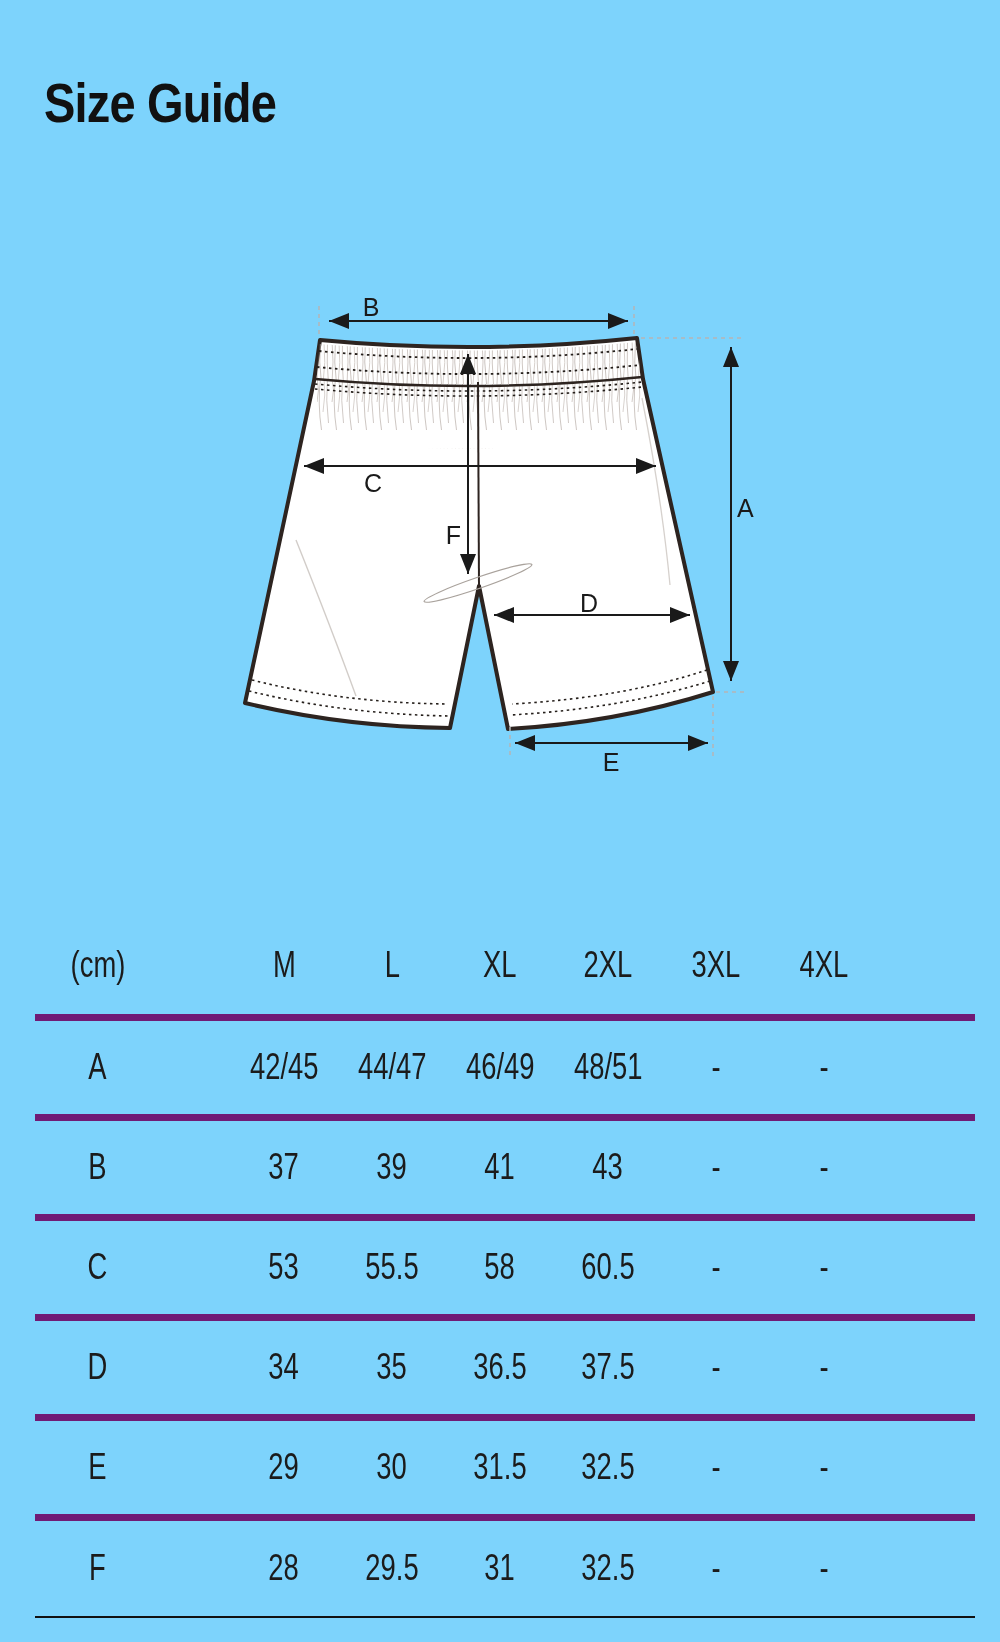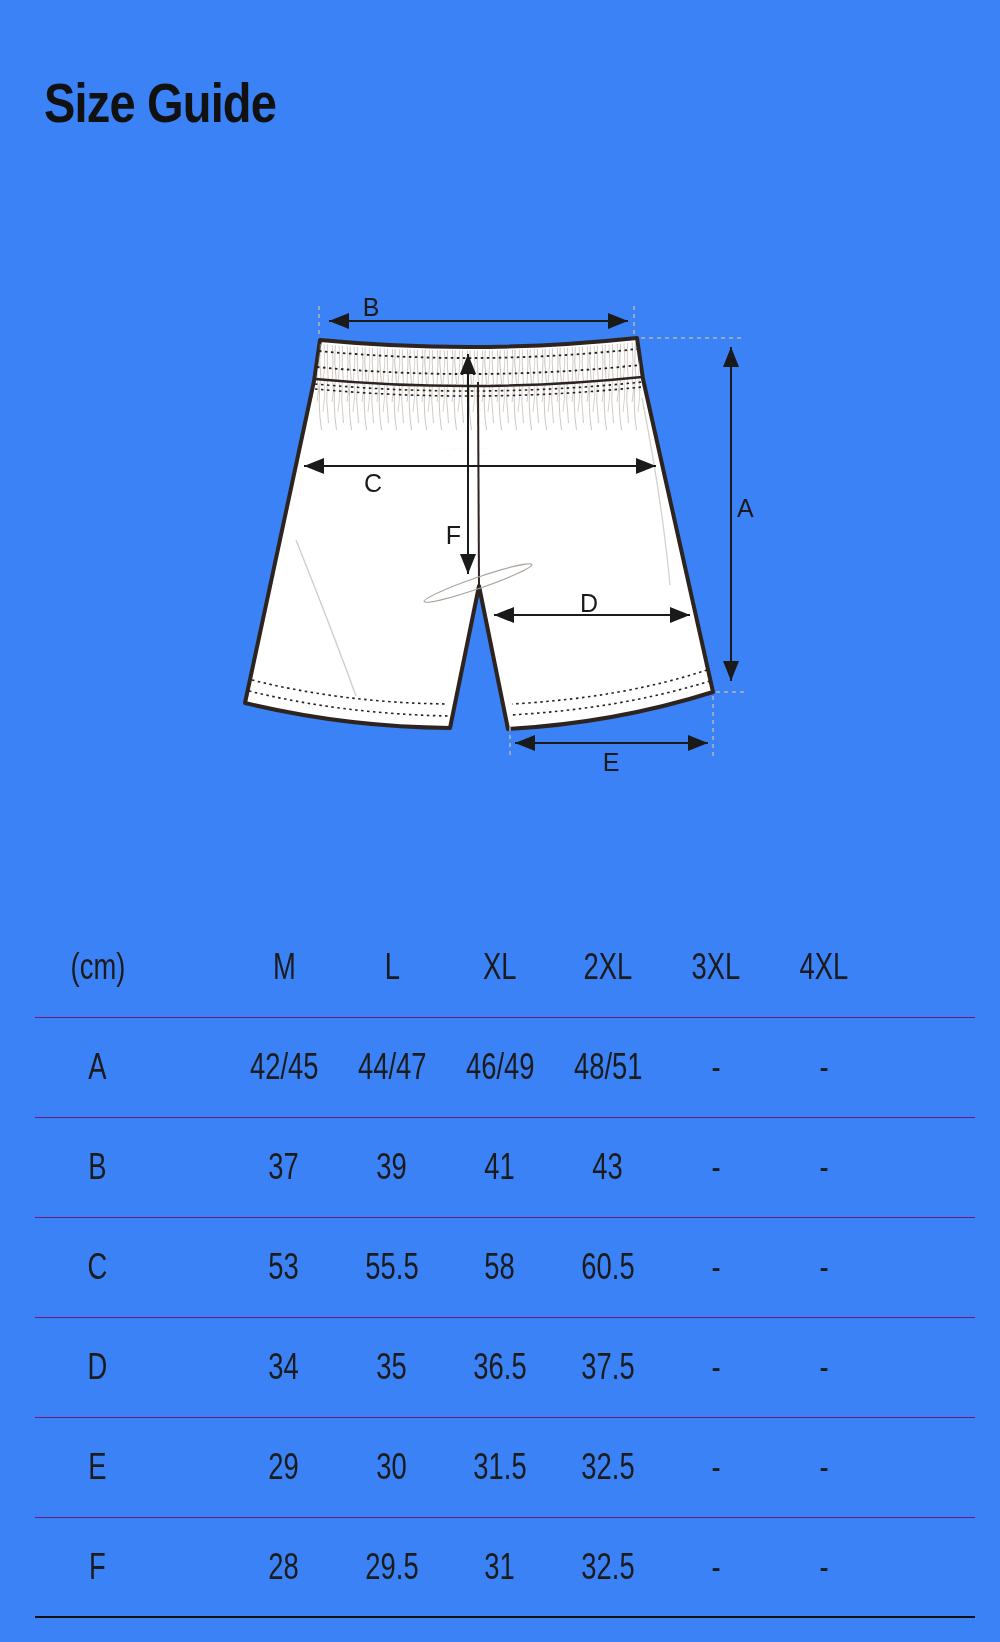--- a/index.html
+++ b/index.html
@@ -1,36 +1,36 @@
 <!DOCTYPE html>
 <html><head>
 <meta charset="utf-8">
 <style>
   html,body{margin:0;padding:0;background:#fff;}
-  #page{position:relative;width:1000px;height:1642px;background:#3b82f6;overflow:hidden;
+  #page{position:relative;width:1000px;height:1642px;background:#7dd3fc;overflow:hidden;
         font-family:"Liberation Sans",sans-serif;color:#1b1b1b;}
 
   
   .title{position:absolute;left:44px;top:70px;}
   .title span{display:inline-block;font-size:56px;font-weight:700;letter-spacing:-1px;
               transform:scaleX(.84);transform-origin:left center;color:#111;white-space:nowrap;}
 
   
   .diagram{position:absolute;left:0;top:0;width:1000px;height:850px;}
 
   
   .tablewrap{position:absolute;left:35px;top:917px;width:940px;}
   table.size{width:940px;border-collapse:collapse;table-layout:fixed;}
   table.size col.c0{width:195px;}
   table.size col.cd{width:108px;}
   table.size col.cx{width:97px;}
   table.size tr{height:100px;}
   table.size td{text-align:center;vertical-align:middle;padding:0;}
   table.size td.lab{padding-right:70px;}
-  table.size tr.hr-thin{border-bottom:1px solid #701a75;}
+  table.size tr.hr-thin{border-bottom:7px solid #701a75;}
   table.size tr.hr-thick{border-bottom:2px solid #111;}
   .cnd{display:inline-block;font-size:37px;transform:scaleX(.74);transform-origin:center;
        white-space:nowrap;color:#1b1b1b;}
 </style>
 </head>
 <body>
 
 <div id="page">
 
   <div class="title">

